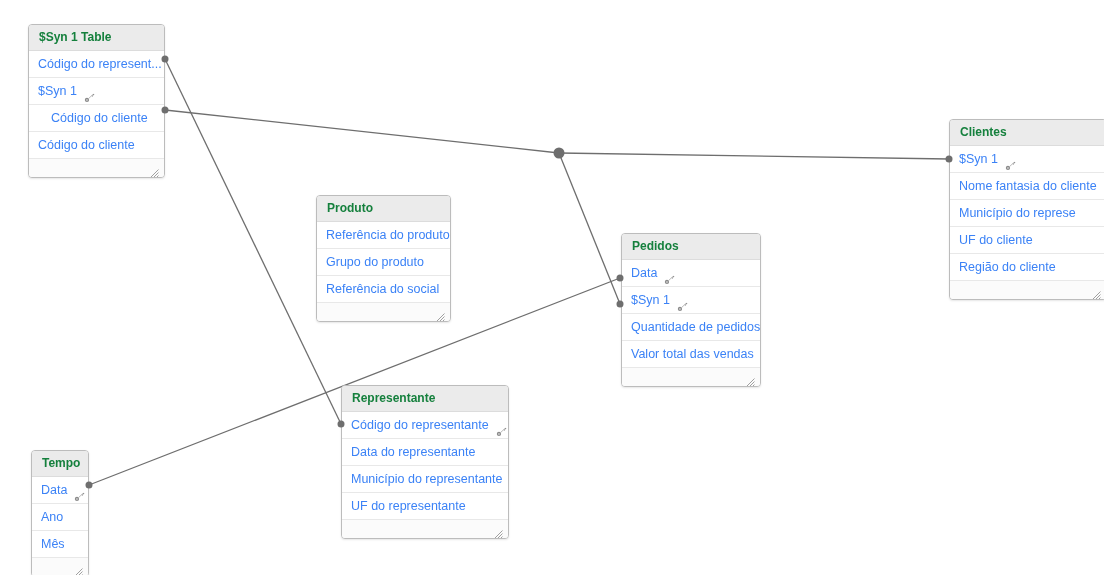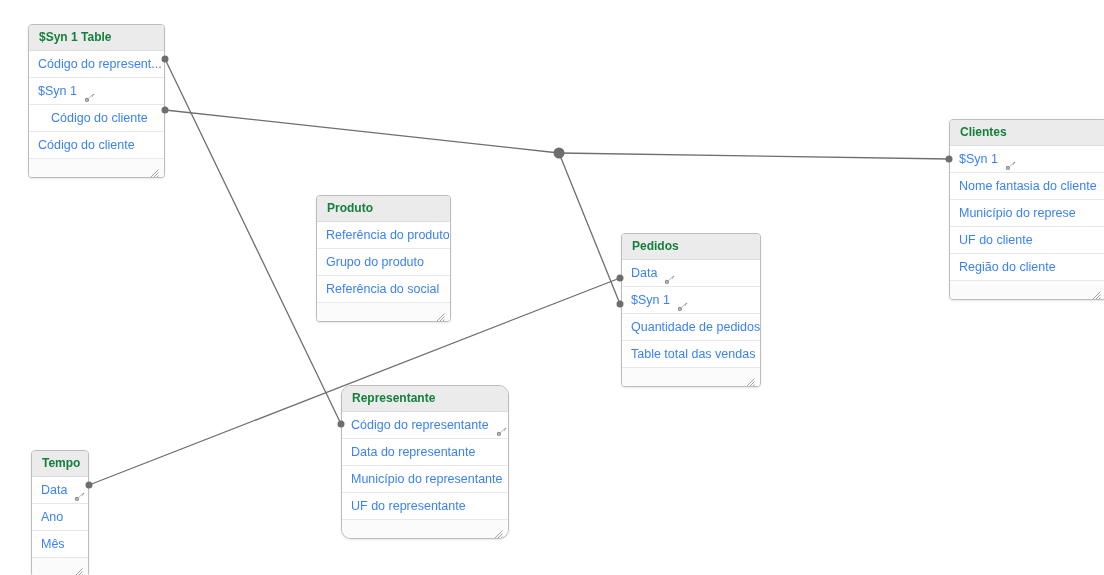--- a/index.html
+++ b/index.html
@@ -193,21 +193,21 @@
                 <circle cx="4.3" cy="11.6" r="3.1"></circle>
                 <circle cx="4.3" cy="11.6" r="1.05" fill="#ffffff"></circle>
                 <path d="M6.4 9.6 L13.6 2.4 L15.2 4.0 L14.1 5.1 L12.9 3.9 L12.1 4.7 L13.3 5.9 L12.3 6.9 L11.1 5.7 L7.7 9.1 Z"></path>
               </g>
             </svg></span>
         </div>
         <div class="field-row">
           <span class="field-label">Quantidade de pedidos</span>
         </div>
         <div class="field-row">
-          <span class="field-label">Table total das vendas</span>
+          <span class="field-label">Valor total das vendas</span>
         </div>
         <div class="footer-grip">
           <span class="grip-lines"><svg viewBox="0 0 9 9" width="9" height="9" aria-hidden="true">
               <g stroke="#a0a0a0" stroke-width="1">
                 <line x1="8.5" y1="0.5" x2="0.5" y2="8.5"></line>
                 <line x1="8.5" y1="3.5" x2="3.5" y2="8.5"></line>
                 <line x1="8.5" y1="6.5" x2="6.5" y2="8.5"></line>
               </g>
             </svg></span>
         </div>
@@ -239,21 +239,21 @@
         <div class="footer-grip">
           <span class="grip-lines"><svg viewBox="0 0 9 9" width="9" height="9" aria-hidden="true">
               <g stroke="#a0a0a0" stroke-width="1">
                 <line x1="8.5" y1="0.5" x2="0.5" y2="8.5"></line>
                 <line x1="8.5" y1="3.5" x2="3.5" y2="8.5"></line>
                 <line x1="8.5" y1="6.5" x2="6.5" y2="8.5"></line>
               </g>
             </svg></span>
         </div>
       </div>
-      <div class="table-box" style="left: 341px; top: 385px; width: 168px; border-radius: 10px;">
+      <div class="table-box" style="left: 341px; top: 385px; width: 168px;">
         <div class="table-header">Representante</div>
         <div class="field-row">
           <span class="field-label">Código do representante</span>
           <span class="key-icon"><svg viewBox="0 0 16 16" width="11" height="11" aria-hidden="true">
               <g fill="#8a8a8a">
                 <circle cx="4.3" cy="11.6" r="3.1"></circle>
                 <circle cx="4.3" cy="11.6" r="1.05" fill="#ffffff"></circle>
                 <path d="M6.4 9.6 L13.6 2.4 L15.2 4.0 L14.1 5.1 L12.9 3.9 L12.1 4.7 L13.3 5.9 L12.3 6.9 L11.1 5.7 L7.7 9.1 Z"></path>
               </g>
             </svg></span>

